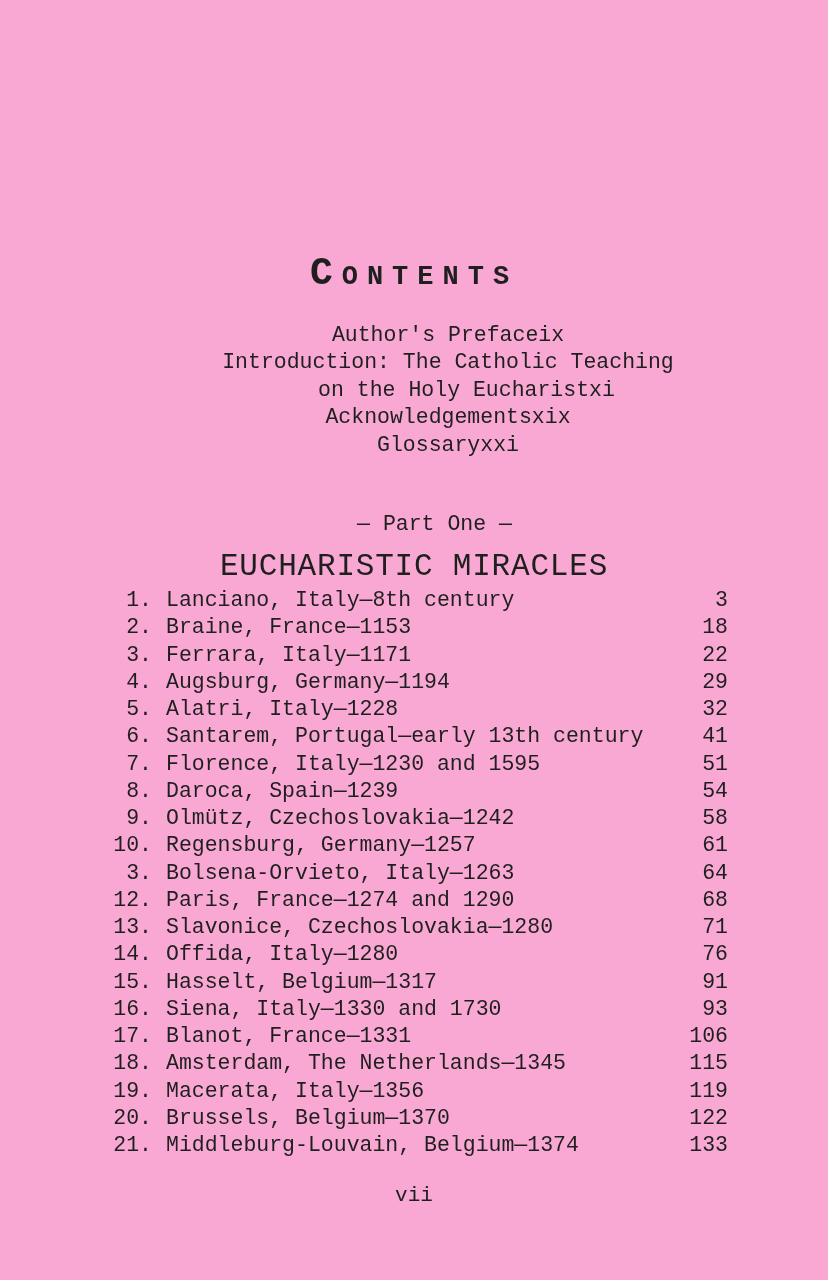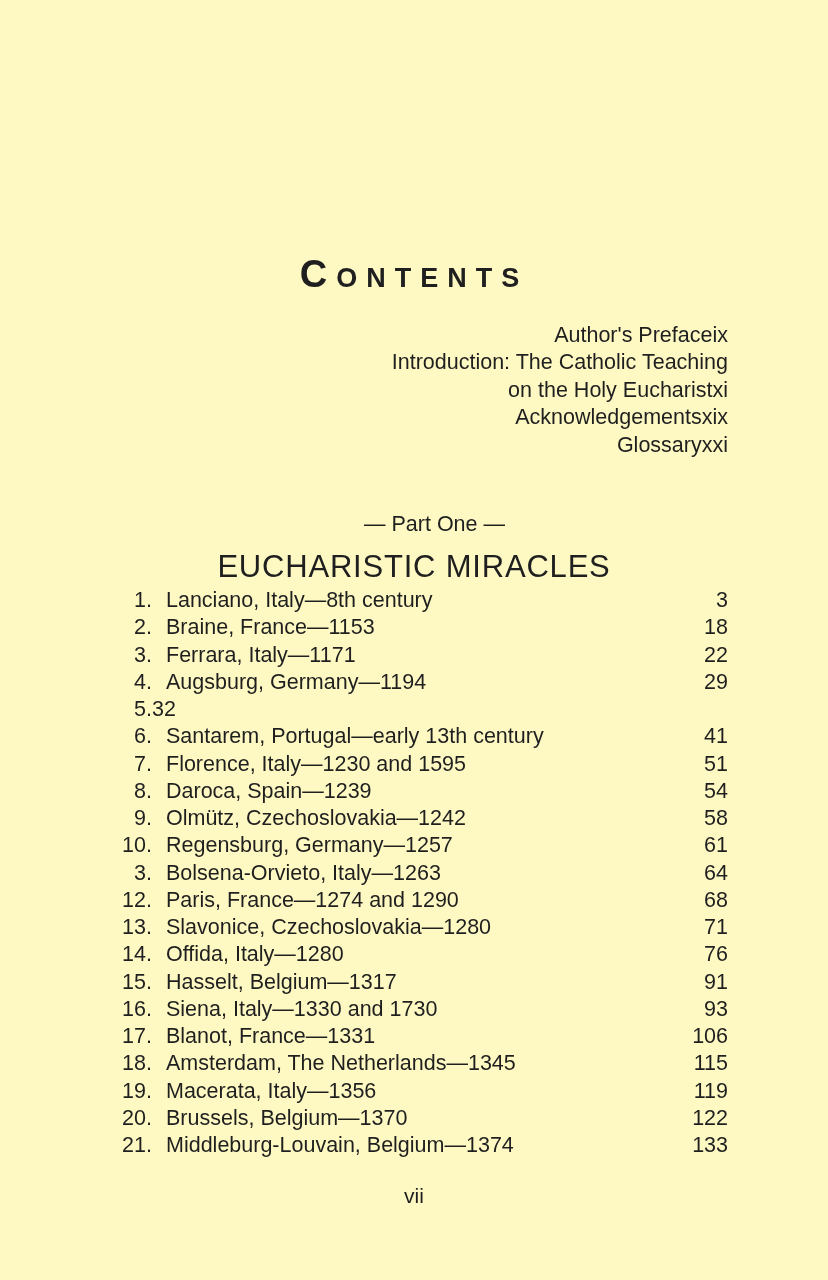--- a/index.html
+++ b/index.html
@@ -4,22 +4,22 @@
 <style>
   html, body {
     margin: 0;
     padding: 0;
     background: #ffffff;
   }
   .page {
     position: relative;
     width: 828px;
     height: 1280px;
-    background: #fef9c3;
-    font-family: Liberation Sans, sans-serif;
+    background: #f9a8d4;
+    font-family: Liberation Mono, monospace;
     color: #1f1f1f;
     overflow: hidden;
   }
   .toc-title {
     position: absolute;
     top: 252px;
     left: 0;
     width: 100%;
     margin: 0;
     text-align: center;
@@ -32,21 +32,21 @@
 
   .front-matter {
     position: absolute;
     top: 322px;
     left: 168px;
     width: 560px;
     font-size: 21.5px;
   }
   .fm-row {
     display: flex;
-    justify-content: flex-end;
+    justify-content: center;
     align-items: baseline;
     line-height: 27.4px;
   }
   .fm-row.indent .fm-label { padding-left: 37px; }
   .fm-page { text-align: right; }
 
   .part-heading {
     position: absolute;
     top: 511px;
     left: 0;
@@ -163,20 +163,21 @@
       </div>
 
       <div class="entry-row">
         <span class="entry-num">4.</span>
         <span class="entry-label">Augsburg, Germany—1194</span>
         <span class="entry-page">29</span>
       </div>
 
       <div class="entry-row">
         <span class="entry-num">5.</span>
+        <span class="entry-label">Alatri, Italy—1228</span>
         <span class="entry-page">32</span>
       </div>
 
       <div class="entry-row">
         <span class="entry-num">6.</span>
         <span class="entry-label">Santarem, Portugal—early 13th century</span>
         <span class="entry-page">41</span>
       </div>
 
       <div class="entry-row">

